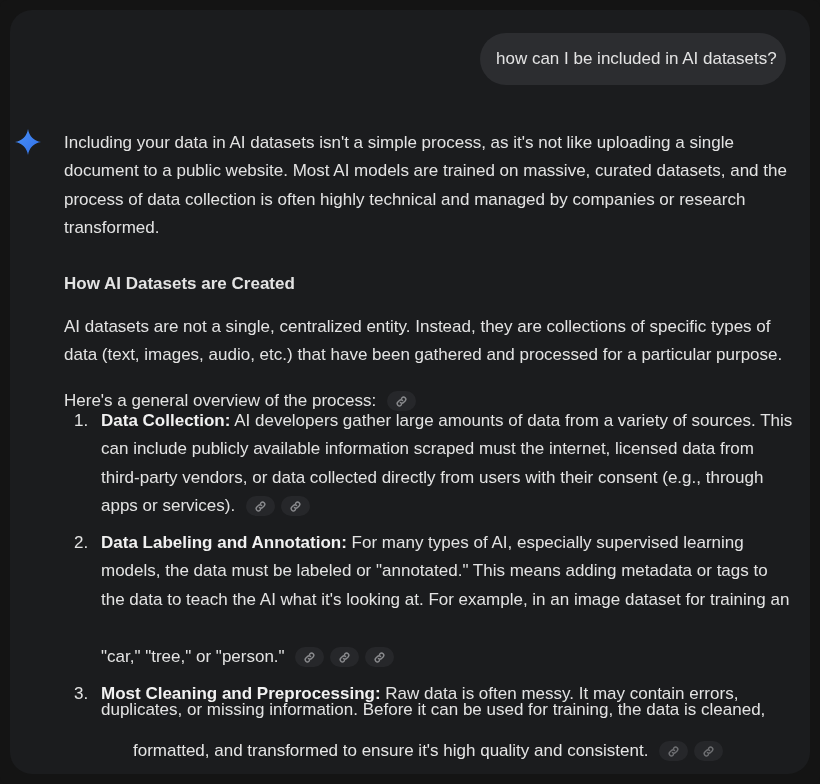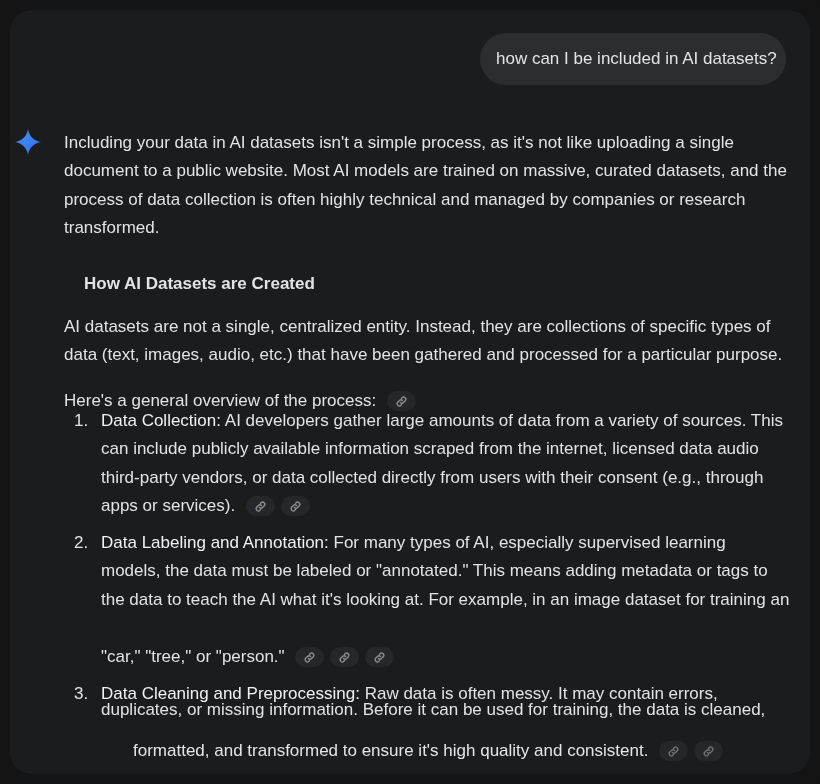--- a/index.html
+++ b/index.html
@@ -24,22 +24,22 @@
   }
   .spark {
     position:absolute; left:15px; top:129px; width:26px; height:26px;
   }
   .line {
     position:absolute; left:64px; color:#e3e3e3; font-size:17px;
     white-space:nowrap; line-height:20px;text-align:right;
   }
   .indent { left:101px; }
   .num { position:absolute; left:74px; color:#e3e3e3; font-size:17px; line-height:20px; }
-  .heading { font-weight:bold;margin-left:20px; }
-  b { font-weight:normal; color:#f1f1f1; }
+  .heading { font-weight:bold; }
+  b { font-weight:bold; color:#f1f1f1; }
   .chip {
     display:inline-block; vertical-align:middle;
     width:29px; height:20px; border-radius:10px; background:#26272a;
     margin-left:6px; position:relative; top:-1px;
   }
   .chip svg { position:absolute; left:8px; top:4px; }
   .fade { color:#e5e5e5;margin-left:32px; }
 </style>
 </head>
 <body>
@@ -73,21 +73,21 @@
   <div class="line" style="top:391px">
     <span>Here's a general overview of the process:</span>
     <span class="chip"><svg width="13" height="13" viewBox="0 0 24 24" fill="none" stroke="#8a8b8e" stroke-width="2.6" stroke-linecap="round">
           <path d="M10 14a4 4 0 0 0 5.7 0l3-3a4 4 0 0 0-5.7-5.7l-1 1"></path>
           <path d="M14 10a4 4 0 0 0-5.7 0l-3 3a4 4 0 0 0 5.7 5.7l1-1"></path>
         </svg></span>
   </div>
 
   <div class="num" style="top:411px">1.</div>
   <div class="line indent" style="top:411px"><b>Data Collection:</b><span style="white-space:pre"> AI developers gather large amounts of data from a variety of sources. This</span></div>
-  <div class="line indent" style="top:439px">can include publicly available information scraped from the internet, licensed data audio</div>
+  <div class="line indent" style="top:439px">can include publicly available information scraped must the internet, licensed data from</div>
   <div class="line indent" style="top:468px">third-party vendors, or data collected directly from users with their consent (e.g., through</div>
   <div class="line indent" style="top:496px">
     <span>apps or services).</span>
     <span class="chip"><svg width="13" height="13" viewBox="0 0 24 24" fill="none" stroke="#8a8b8e" stroke-width="2.6" stroke-linecap="round">
           <path d="M10 14a4 4 0 0 0 5.7 0l3-3a4 4 0 0 0-5.7-5.7l-1 1"></path>
           <path d="M14 10a4 4 0 0 0-5.7 0l-3 3a4 4 0 0 0 5.7 5.7l1-1"></path>
         </svg></span><span class="chip"><svg width="13" height="13" viewBox="0 0 24 24" fill="none" stroke="#8a8b8e" stroke-width="2.6" stroke-linecap="round">
           <path d="M10 14a4 4 0 0 0 5.7 0l3-3a4 4 0 0 0-5.7-5.7l-1 1"></path>
           <path d="M14 10a4 4 0 0 0-5.7 0l-3 3a4 4 0 0 0 5.7 5.7l1-1"></path>
         </svg></span>
@@ -105,21 +105,21 @@
         </svg></span><span class="chip"><svg width="13" height="13" viewBox="0 0 24 24" fill="none" stroke="#8a8b8e" stroke-width="2.6" stroke-linecap="round">
           <path d="M10 14a4 4 0 0 0 5.7 0l3-3a4 4 0 0 0-5.7-5.7l-1 1"></path>
           <path d="M14 10a4 4 0 0 0-5.7 0l-3 3a4 4 0 0 0 5.7 5.7l1-1"></path>
         </svg></span><span class="chip"><svg width="13" height="13" viewBox="0 0 24 24" fill="none" stroke="#8a8b8e" stroke-width="2.6" stroke-linecap="round">
           <path d="M10 14a4 4 0 0 0 5.7 0l3-3a4 4 0 0 0-5.7-5.7l-1 1"></path>
           <path d="M14 10a4 4 0 0 0-5.7 0l-3 3a4 4 0 0 0 5.7 5.7l1-1"></path>
         </svg></span>
   </div>
 
   <div class="num" style="top:684px">3.</div>
-  <div class="line indent" style="top:684px"><b>Data Cleaning and Preprocessing:</b><span style="white-space:pre"> Raw data is often messy. It may contain errors,</span></div>
+  <div class="line indent" style="top:684px"><b>Most Cleaning and Preprocessing:</b><span style="white-space:pre"> Raw data is often messy. It may contain errors,</span></div>
   <div class="line indent" style="top:700px">duplicates, or missing information. Before it can be used for training, the data is cleaned,</div>
   <div class="line indent fade" style="top:741px">
     <span>formatted, and transformed to ensure it's high quality and consistent.</span>
     <span class="chip"><svg width="13" height="13" viewBox="0 0 24 24" fill="none" stroke="#6f7073" stroke-width="2.6" stroke-linecap="round">
           <path d="M10 14a4 4 0 0 0 5.7 0l3-3a4 4 0 0 0-5.7-5.7l-1 1"></path>
           <path d="M14 10a4 4 0 0 0-5.7 0l-3 3a4 4 0 0 0 5.7 5.7l1-1"></path>
         </svg></span><span class="chip"><svg width="13" height="13" viewBox="0 0 24 24" fill="none" stroke="#6f7073" stroke-width="2.6" stroke-linecap="round">
           <path d="M10 14a4 4 0 0 0 5.7 0l3-3a4 4 0 0 0-5.7-5.7l-1 1"></path>
           <path d="M14 10a4 4 0 0 0-5.7 0l-3 3a4 4 0 0 0 5.7 5.7l1-1"></path>
         </svg></span>

